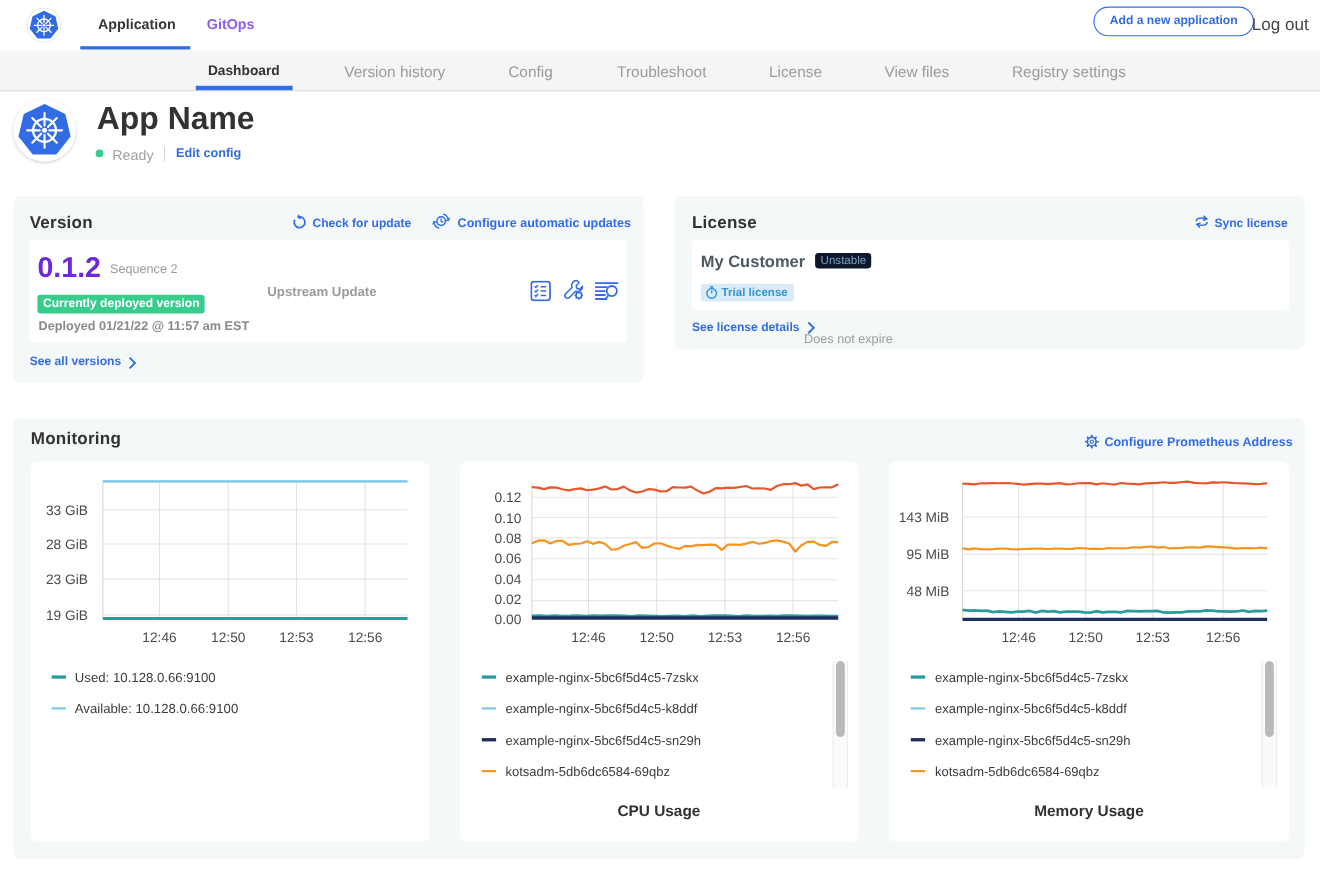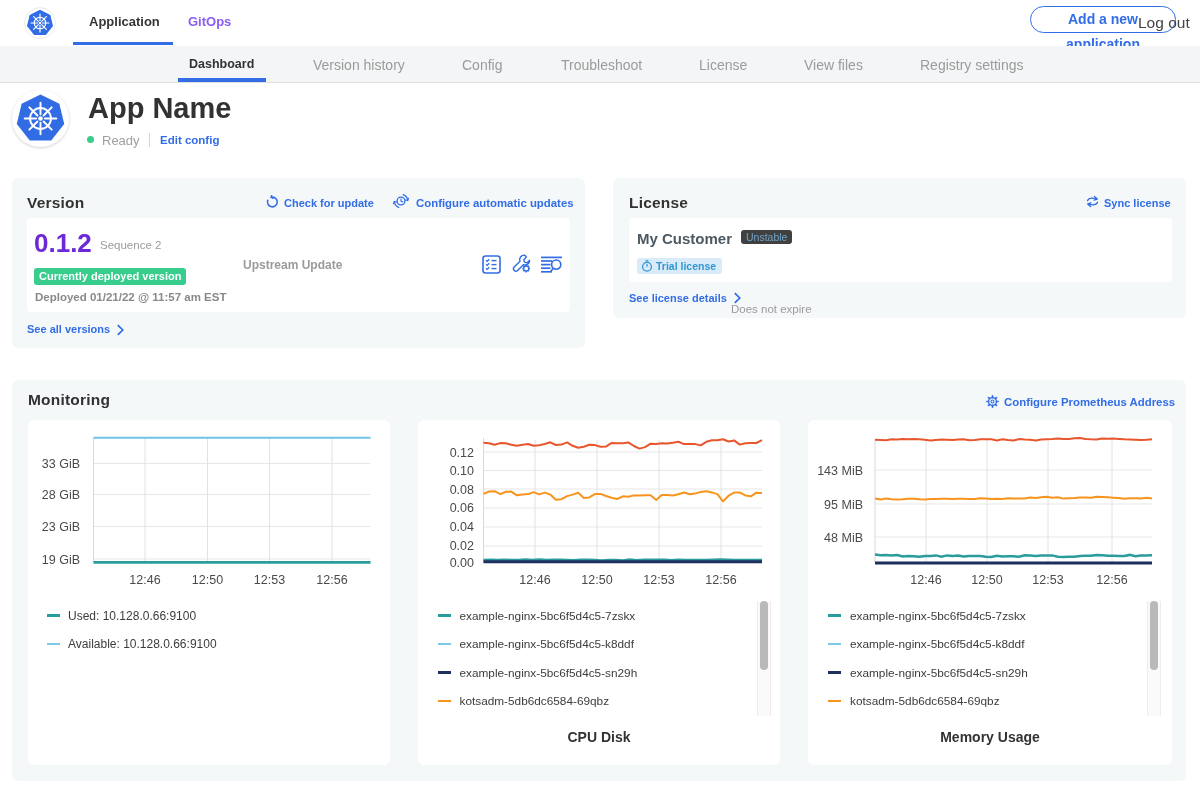--- a/index.html
+++ b/index.html
@@ -33,21 +33,21 @@
       <line x1="44.0" y1="44.0" x2="27.4" y2="27.4"></line>
       <line x1="50.0" y1="41.5" x2="50.0" y2="18.0"></line>
       <line x1="56.0" y1="44.0" x2="72.6" y2="27.4"></line>
     </g>
   </g>
   <circle cx="50" cy="50" r="4.5" fill="#fff"></circle>
 </svg>
 <div class="abs" style="left:89px;top:13.5px;font-size:13px;font-weight:700;color:#363636;">Application</div>
 <div class="abs" style="left:73px;top:42px;width:100px;height:3px;background:#326de6;"></div>
 <div class="abs" style="left:188px;top:13.5px;font-size:13px;font-weight:700;color:#8b5cf6;">GitOps</div>
-<div class="abs" style="left:1030px;top:6px;width:146px;height:27px;border:1.5px solid #326de6;border-radius:14px;background:#fff;text-align:center;line-height:25px;font-size:14px;font-weight:700;color:#326de6;">Add a new application</div>
+<div class="abs" style="left:994px;top:6px;width:146px;height:27px;border:1.5px solid #326de6;border-radius:14px;background:#fff;text-align:center;line-height:25px;font-size:11px;font-weight:700;color:#326de6;">Add a new application</div>
 <div class="abs" style="left:1138px;top:14px;font-size:15.5px;font-weight:400;color:#444;">Log out</div>
 
 <div class="abs" style="left:0;top:46px;width:1200px;height:37px;background:#f4f5f6;border-bottom:1px solid #dcdedf;"></div>
 <div class="abs" style="left:189px;top:57px;font-size:12.5px;font-weight:600;color:#323232;">Dashboard</div>
 <div class="abs" style="left:178px;top:78px;width:88px;height:3.5px;background:#326de6;"></div>
 <div class="abs gray" style="left:313px;top:57px;font-size:14px;">Version history</div>
 <div class="abs gray" style="left:462px;top:57px;font-size:14px;">Config</div>
 <div class="abs gray" style="left:561px;top:57px;font-size:14px;">Troubleshoot</div>
 <div class="abs gray" style="left:699px;top:57px;font-size:14px;">License</div>
 <div class="abs gray" style="left:804px;top:57px;font-size:14px;">View files</div>
@@ -145,21 +145,21 @@
   <g stroke="#326de6" stroke-width="1.4" fill="none" stroke-linecap="round" stroke-linejoin="round">
     <path d="M1.6 6.2 C2.6 3.4 5.5 2.6 11.6 4.3"></path>
     <path d="M9.1 1.6 L12.1 4.4 L8.7 5.6"></path>
     <path d="M12.4 7.8 C11.4 10.6 8.5 11.4 2.4 9.7"></path>
     <path d="M4.9 12.4 L1.9 9.6 L5.3 8.4"></path>
   </g>
 </svg>
 <div class="abs link" style="left:1104px;top:197px;font-size:11px;">Sync license</div>
 <div class="wcard" style="left:629px;top:218px;width:543px;height:64px;"></div>
 <div class="abs" style="left:637px;top:230px;font-size:15px;font-weight:700;color:#4c5862;">My Customer</div>
-<div class="abs" style="left:741px;top:230px;height:14px;background:#404040;border-radius:3px;color:#73a3c4;font-size:10.5px;font-weight:500;line-height:14px;padding:0 5px;">Unstable</div>
+<div class="abs" style="left:741px;top:230px;height:14px;background:#0f172a;border-radius:3px;color:#73a3c4;font-size:10.5px;font-weight:500;line-height:14px;padding:0 5px;">Unstable</div>
 <div class="abs" style="left:637px;top:258px;height:16px;background:#d9eaf9;border-radius:3px;color:#3097d3;font-size:10.5px;font-weight:700;line-height:16px;padding:0 6px 0 19px;">Trial license</div>
 <svg class="abs" style="left:641px;top:260px;" width="12" height="12" viewBox="0 0 12 12">
   <circle cx="6" cy="6.7" r="4.4" stroke="#3097d3" stroke-width="1.3" fill="none"></circle>
   <line x1="6" y1="6.7" x2="6" y2="3.9" stroke="#3097d3" stroke-width="1.2"></line>
   <line x1="4.6" y1="0.8" x2="7.4" y2="0.8" stroke="#3097d3" stroke-width="1.4"></line>
 </svg>
 <div class="abs" style="left:731px;top:259px;font-size:11.5px;font-weight:500;color:#9b9b9b;margin-top:44px;">Does not expire</div>
 <div class="abs link" style="left:629px;top:291.5px;font-size:11px;">See license details</div>
 <svg class="abs" style="left:731px;top:292px;" width="12" height="12" viewBox="0 0 11 11">
       <path d="M3.5 1 L8 5.5 L3.5 10" stroke="#326de6" stroke-width="1.6" fill="none"></path>
@@ -259,21 +259,21 @@
 <div class="abs" style="left:437.5px;top:614px;width:13px;height:2.5px;background:#2a9c9c;"></div>
 <div class="abs" style="left:459.5px;top:608.5px;font-size:11.8px;color:#3c3c3c;">example-nginx-5bc6f5d4c5-7zskx</div>
 <div class="abs" style="left:437.5px;top:642.5px;width:13px;height:2.5px;background:#7ec9e9;"></div>
 <div class="abs" style="left:459.5px;top:637px;font-size:11.8px;color:#3c3c3c;">example-nginx-5bc6f5d4c5-k8ddf</div>
 <div class="abs" style="left:437.5px;top:671px;width:13px;height:2.5px;background:#1d2f5f;"></div>
 <div class="abs" style="left:459.5px;top:665.5px;font-size:11.8px;color:#3c3c3c;">example-nginx-5bc6f5d4c5-sn29h</div>
 <div class="abs" style="left:437.5px;top:699.5px;width:13px;height:2.5px;background:#f7941e;"></div>
 <div class="abs" style="left:459.5px;top:694px;font-size:11.8px;color:#3c3c3c;">kotsadm-5db6dc6584-69qbz</div>
 <div class="abs" style="left:757px;top:601px;width:14px;height:115px;background:#fafafa;border-left:1px solid #ececec;border-right:1px solid #ececec;"></div>
 <div class="abs" style="left:760px;top:601px;width:8px;height:69px;border-radius:4px;background:#b9b9b9;"></div>
-<div class="abs" style="left:418px;top:729px;width:362px;text-align:center;font-size:14px;font-weight:700;color:#323232;">CPU Disk</div>
+<div class="abs" style="left:418px;top:729px;width:362px;text-align:center;font-size:14px;font-weight:700;color:#323232;">CPU Usage</div>
 
 <div class="wcard" style="left:808px;top:420px;width:364px;height:345px;border-radius:6px;"></div>
 <svg class="abs" style="left:808px;top:420px;" width="364" height="170">
   <g stroke="#e7e7e7" stroke-width="1">
     <line x1="67" y1="50" x2="344" y2="50"></line>
         <line x1="67" y1="84" x2="344" y2="84"></line>
     <line x1="67" y1="117" x2="344" y2="117"></line>
   </g>
   <g stroke="#e2e2e2" stroke-width="1">
     <line x1="118" y1="20" x2="118" y2="143"></line>

